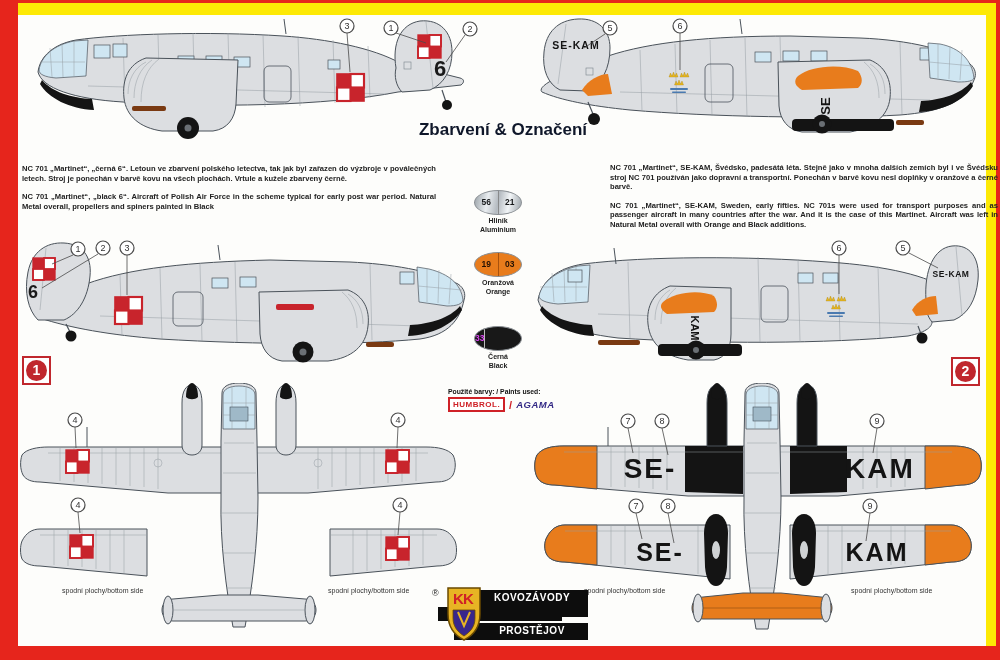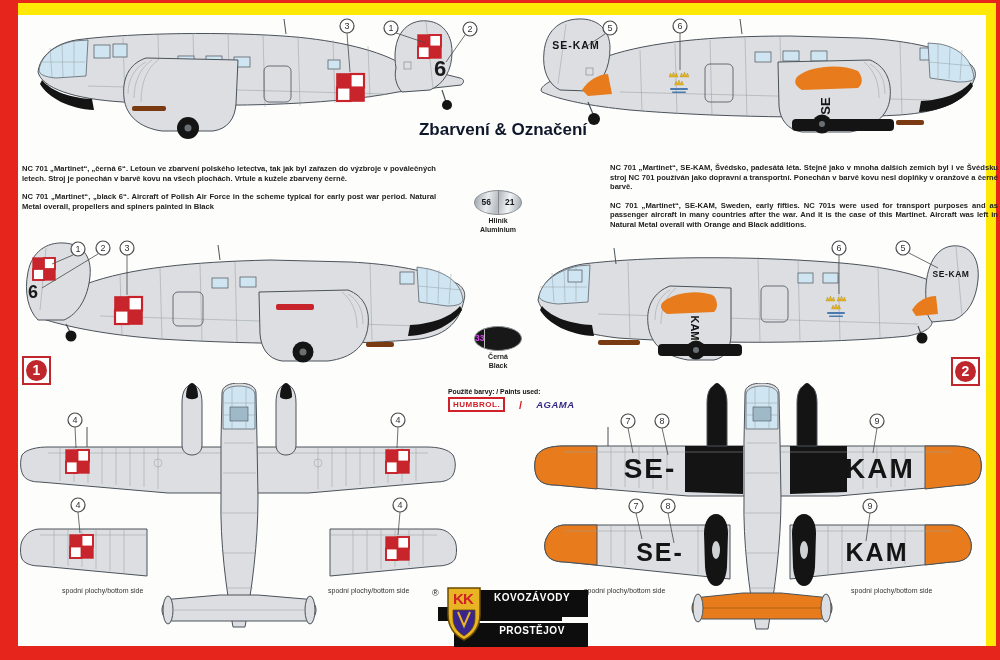--- a/index.html
+++ b/index.html
@@ -24,39 +24,39 @@
   .sw-ellipse span:last-child{border-left:1px solid rgba(120,120,120,.75);}
   .sw-alu{background:linear-gradient(100deg,#9aa2a8 0%,#e9edf0 28%,#b4bac0 50%,#f2f5f7 72%,#9aa2a8 100%);color:#16181a;justify-content:space-between;}
   .sw-orange{background:#e87c1c;color:#231003;}
   .sw-orange span:last-child{border-left:1px solid rgba(150,70,10,.8);}
   .sw-black{background:#181818;color:#d946ef;}
   .sw-black span:last-child{border-left:1px solid rgba(230,230,230,.8);padding-left:46px;}
   .sw-label{font-size:7px;font-weight:bold;color:#222;line-height:8.6px;margin-top:2px;}
   
   #paints-used{left:448px;top:388px;width:130px;}
   #paints-used .head{font-size:6.8px;font-weight:bold;color:#111;}
-  #paints-used .brands{margin-top:2px;display:flex;align-items:center;gap:14px;}
+  #paints-used .brands{margin-top:2px;display:flex;align-items:center;gap:4px;}
   .humbrol-box{border:2px solid #cf2127;color:#cf2127;background:#fff;font-size:8px;
                font-weight:bold;letter-spacing:.5px;padding:1px 3px;}
   .brand-slash{color:#cf2127;font-weight:bold;font-size:11px;}
   .agama{color:#342a86;font-weight:bold;font-style:italic;font-size:9.5px;letter-spacing:.5px;}
   
   .num-marker{width:25px;height:25px;border:2.5px solid #c0272d;background:#fff;
               display:flex;align-items:center;justify-content:center;}
   .num-marker .disc{width:21px;height:21px;border-radius:50%;background:#c0272d;color:#fff;
               font-size:14px;font-weight:bold;text-align:center;line-height:21px;}
   
   .bottom-label{font-size:7px;color:#333;font-weight:normal;}
   
   #logo{left:432px;top:586px;width:142px;height:58px;}
   .logo-bar{position:absolute;background:#0d0d0d;color:#fff;font-weight:bold;
             font-size:10px;letter-spacing:.5px;text-align:center;line-height:15px;}
   #logo-bar1{left:22px;top:4px;width:112px;height:27px;padding-left:22px;box-sizing:content-box;}
   #logo-bar2{left:6px;top:21px;width:124px;height:14px;}
-  #logo-bar3{left:22px;top:37px;width:112px;height:24px;padding-left:22px;}
+  #logo-bar3{left:22px;top:37px;width:112px;height:17px;padding-left:22px;}
   #logo-reg{position:absolute;left:0;top:2px;font-size:9px;color:#222;}
   svg text{font-family:"Liberation Sans",sans-serif;}
   .callout-num{font-size:9px;fill:#333;}
   .outline{fill:#dcdee1;stroke:#4a525a;stroke-width:1;}
   .pline{stroke:#959ca3;stroke-width:.5;fill:none;}
   .win{fill:#cfe6f2;stroke:#4a525a;stroke-width:.7;}
   .lead{stroke:#4a4a4a;stroke-width:.8;}
   .co{fill:#fff;stroke:#4a4a4a;stroke-width:1.2;}
   .regtext{font-weight:bold;fill:#141414;}
 </style>
@@ -176,20 +176,30 @@
   <div class="swatch" style="top:190px">
     <div class="sw-ellipse sw-alu">
       <span>56</span>
       <span>21</span>
     </div>
     <div class="sw-label">
       <div>Hliník</div>
       <div>Aluminium</div>
     </div>
   </div>
+  <div class="swatch" style="top:252px">
+    <div class="sw-ellipse sw-orange">
+      <span>19</span>
+      <span>03</span>
+    </div>
+    <div class="sw-label">
+      <div>Oranžová</div>
+      <div>Orange</div>
+    </div>
+  </div>
   <div class="swatch" style="top:326px">
     <div class="sw-ellipse sw-black">
       <span>33</span>
       <span>07</span>
     </div>
     <div class="sw-label">
       <div>Černá</div>
       <div>Black</div>
     </div>
   </div>

